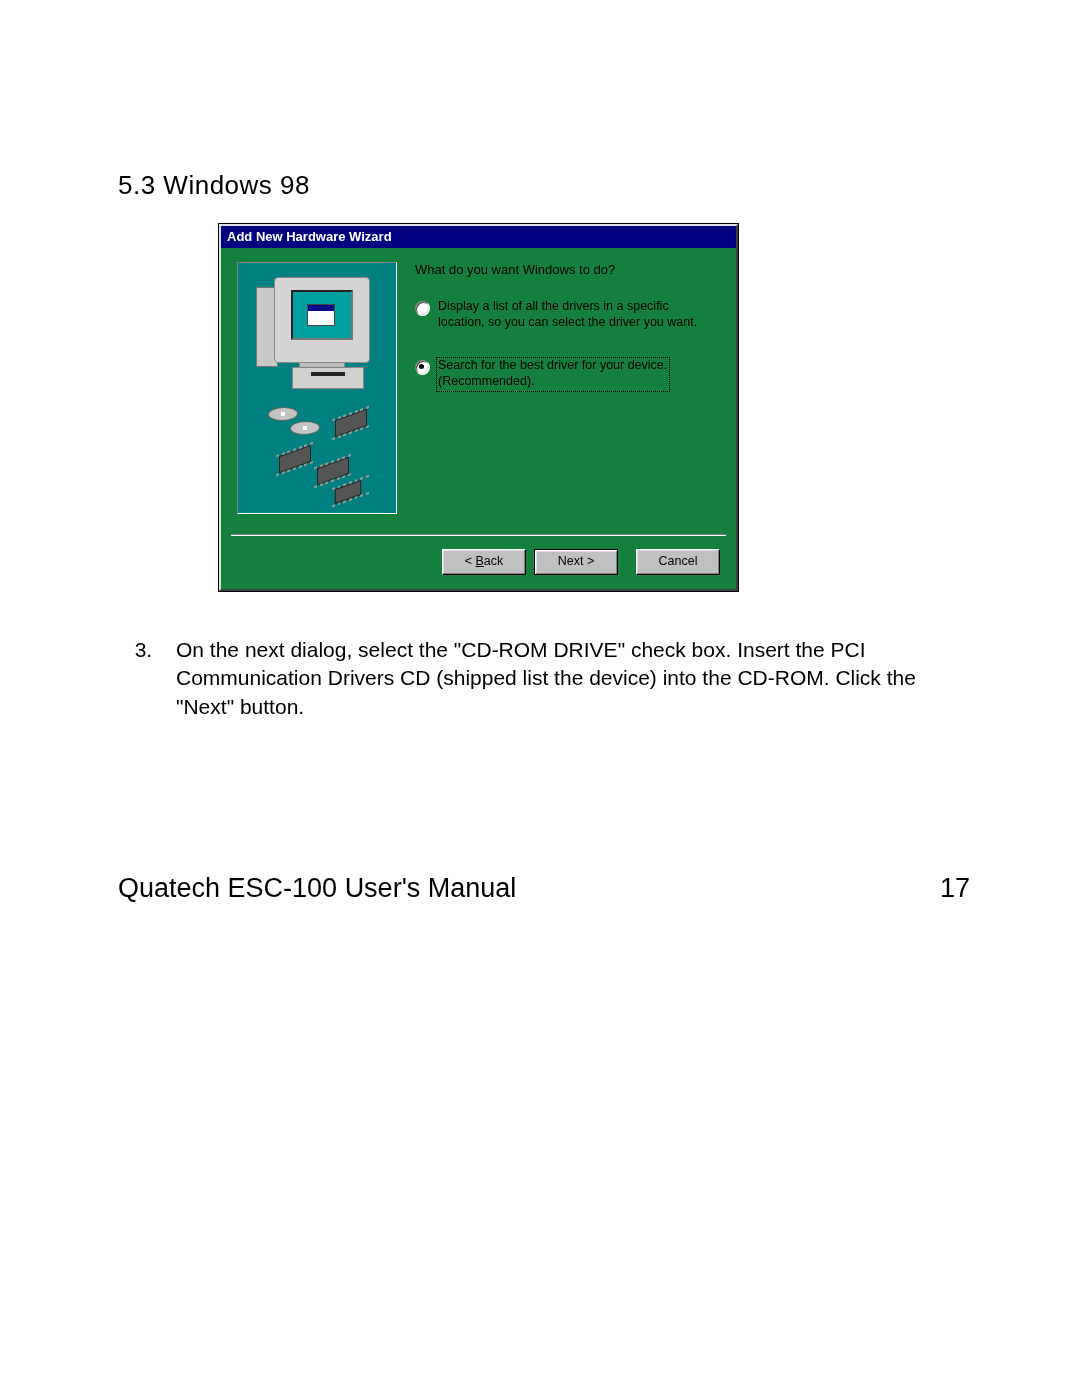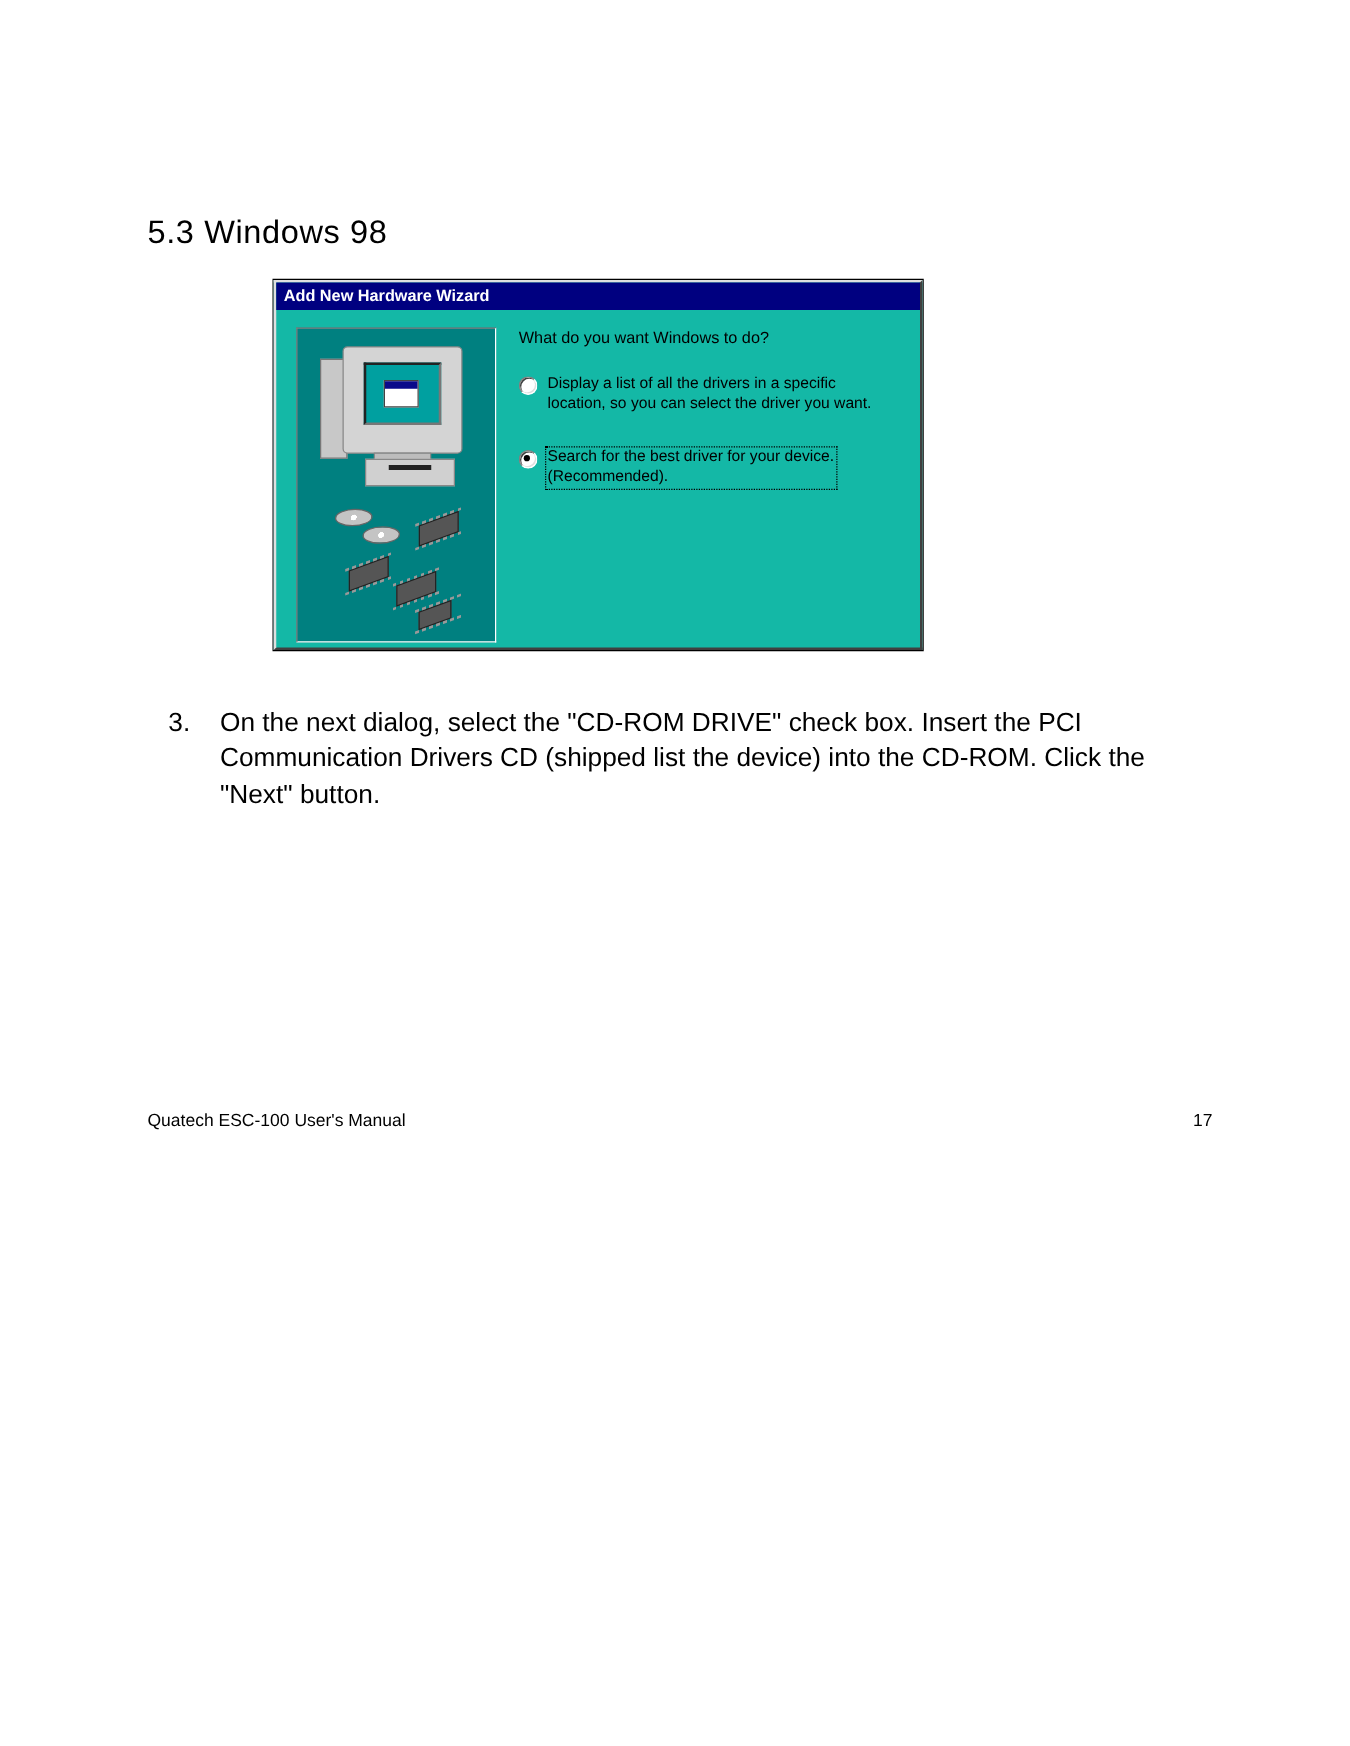--- a/index.html
+++ b/index.html
@@ -35,21 +35,21 @@
 
   
   .dialog-wrap {
     margin: 22px 0 44px 100px;
     border: 1px solid #000;
     width: 521px;
     box-sizing: border-box;
   }
   .dialog {
     width: 519px;
-    background: #14b8a6;
+    background: #15803d;
     box-sizing: border-box;
     border-top: 2px solid #dfdfdf;
     border-left: 2px solid #dfdfdf;
     border-right: 2px solid #404040;
     border-bottom: 2px solid #404040;
     font-family: "MS Sans Serif", Tahoma, Arial, sans-serif;
     font-size: 12px;
     color: #000;
   }
   .titlebar {
@@ -241,21 +241,21 @@
   }
   .underline-key{ text-decoration: underline; }
 
   .footer{
     position:absolute;
     left: 118px;
     bottom: 100px;
     width: 852px;
     display:flex;
     justify-content:space-between;
-    font-size: 14px;
+    font-size: 27px;
   }
 </style>
 </head>
 <body>
 
 <div class="page">
 
   <h2 class="section-heading">5.3  Windows 98</h2>
 
 
@@ -290,20 +290,27 @@
           <div class="radio-row">
             <span class="radio selected"></span>
             <span class="radio-label focused">
               <span>Search for the best driver for your device.</span><br>
               <span>(Recommended).</span>
             </span>
           </div>
         </div>
       </div>
 
+      <div class="btn-row">
+        <div class="btn98">
+          <span>&lt; </span><span class="underline-key">B</span><span>ack</span>
+        </div>
+        <div class="btn98 default">Next &gt;</div>
+        <div class="btn98" style="margin-left:10px">Cancel</div>
+      </div>
     </div>
   </div>
 
   <ol class="steps" start="3">
     <li>On the next dialog, select the "CD-ROM DRIVE" check box. Insert the PCI Communication Drivers CD (shipped list the device) into the CD-ROM. Click the "Next" button.</li>
   </ol>
 
   <div class="footer">
     <span>Quatech  ESC-100 User's Manual</span>
     <span>17</span>

